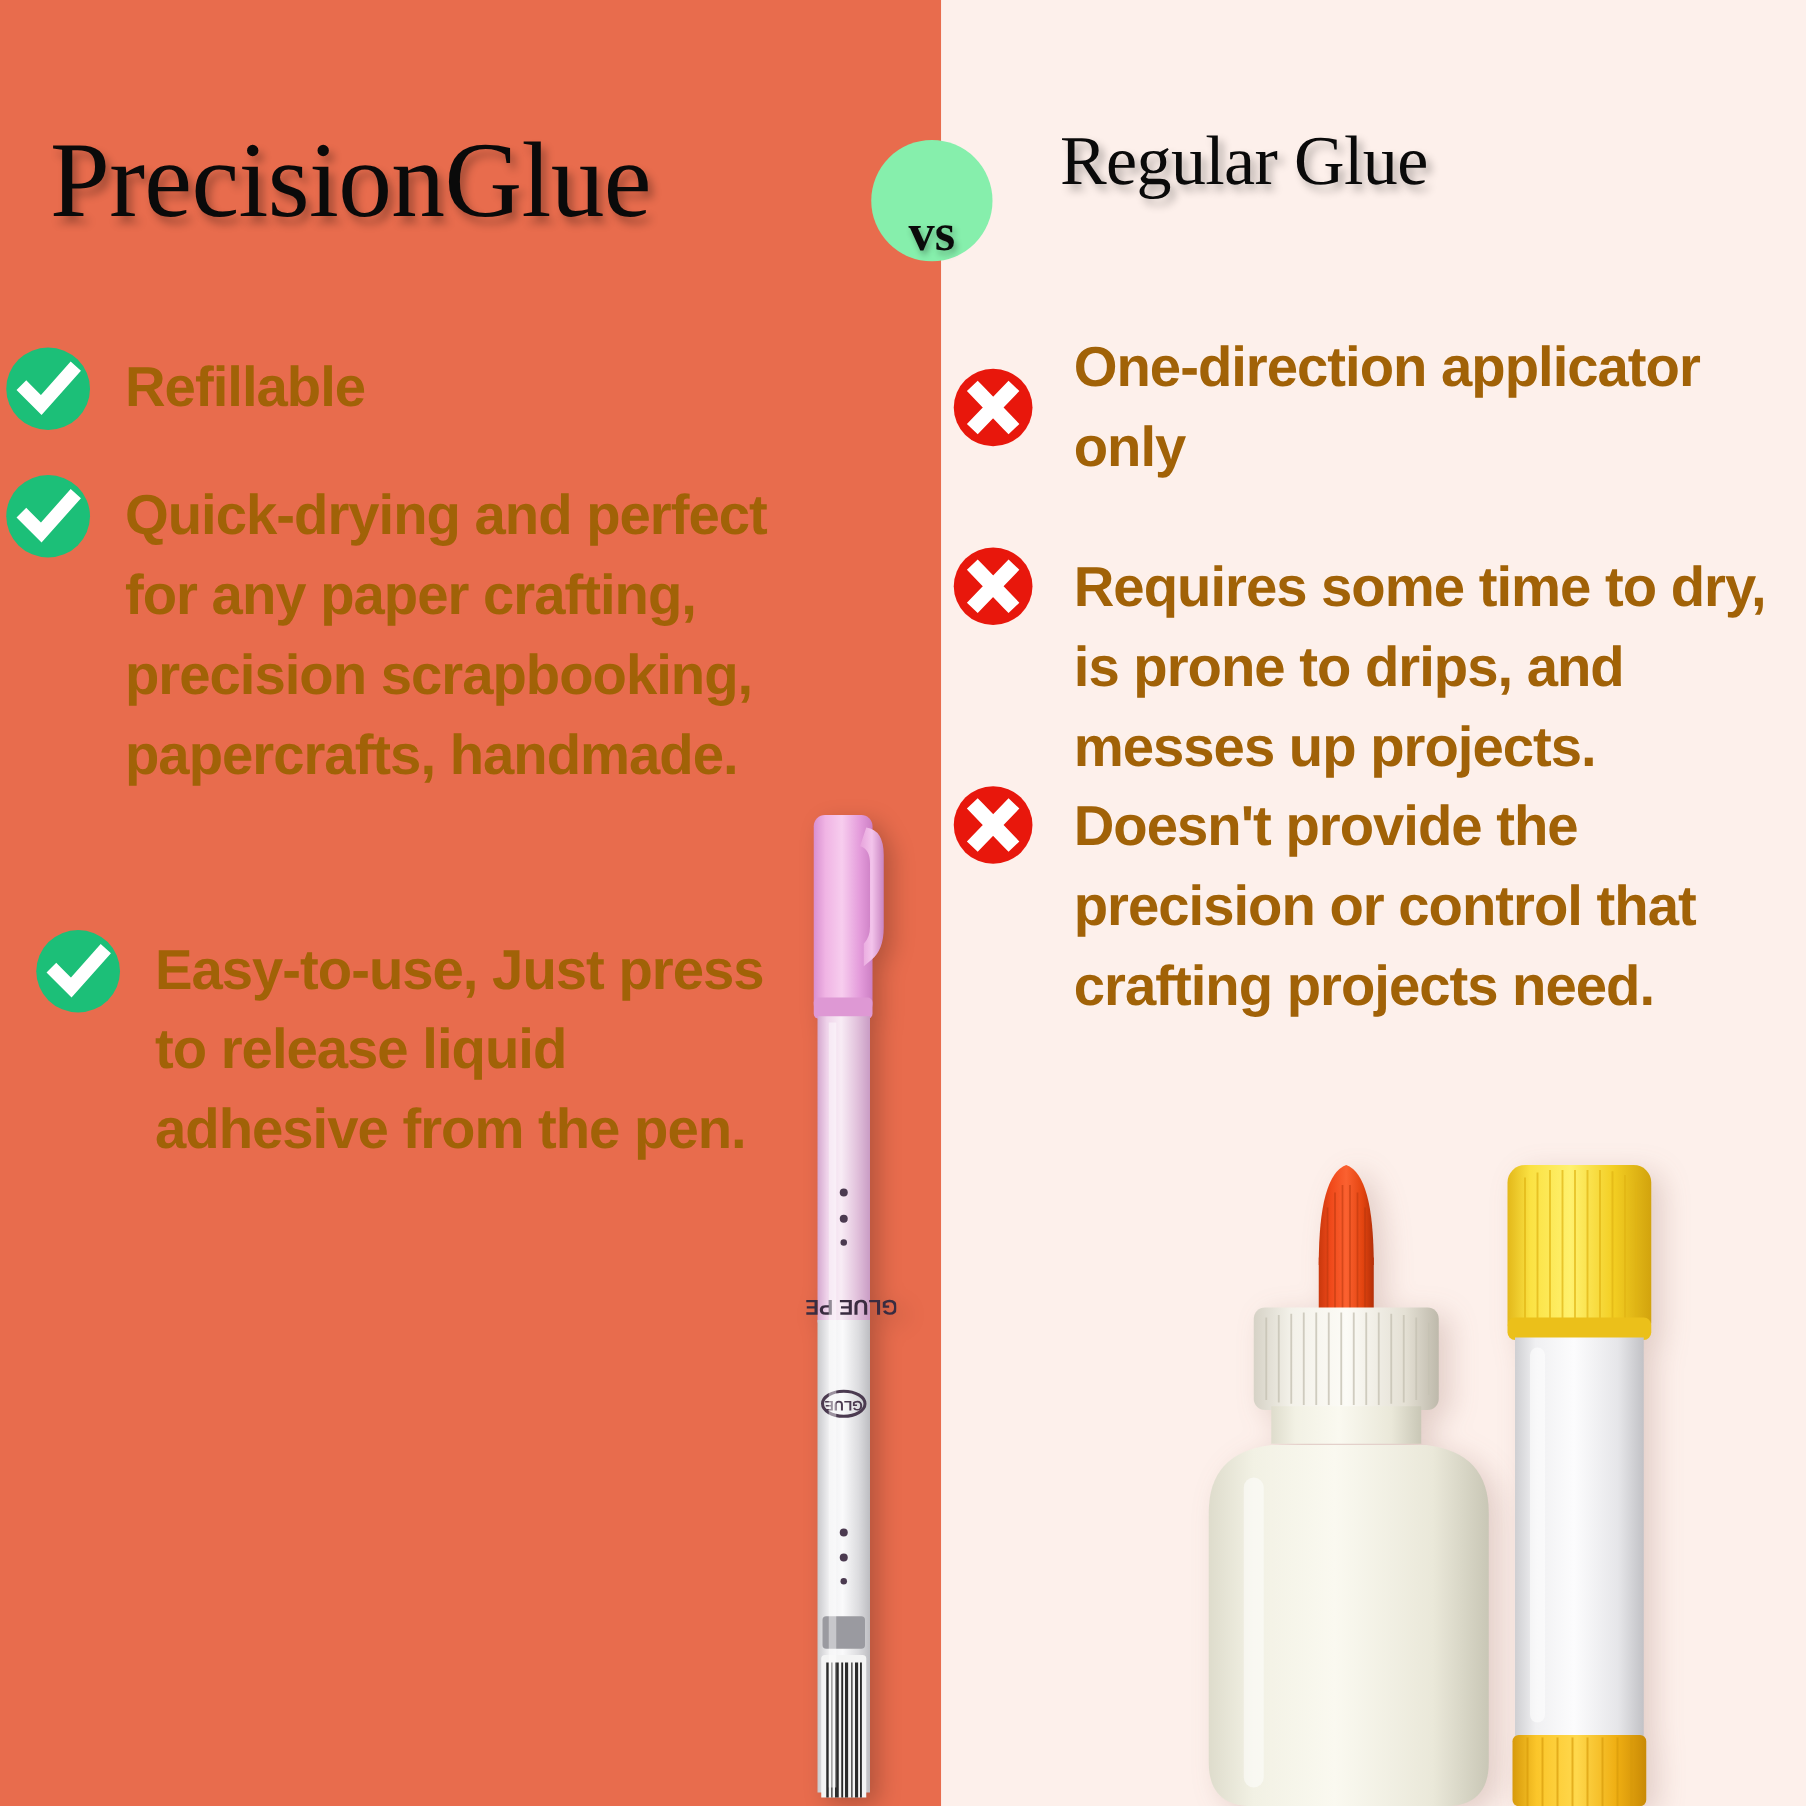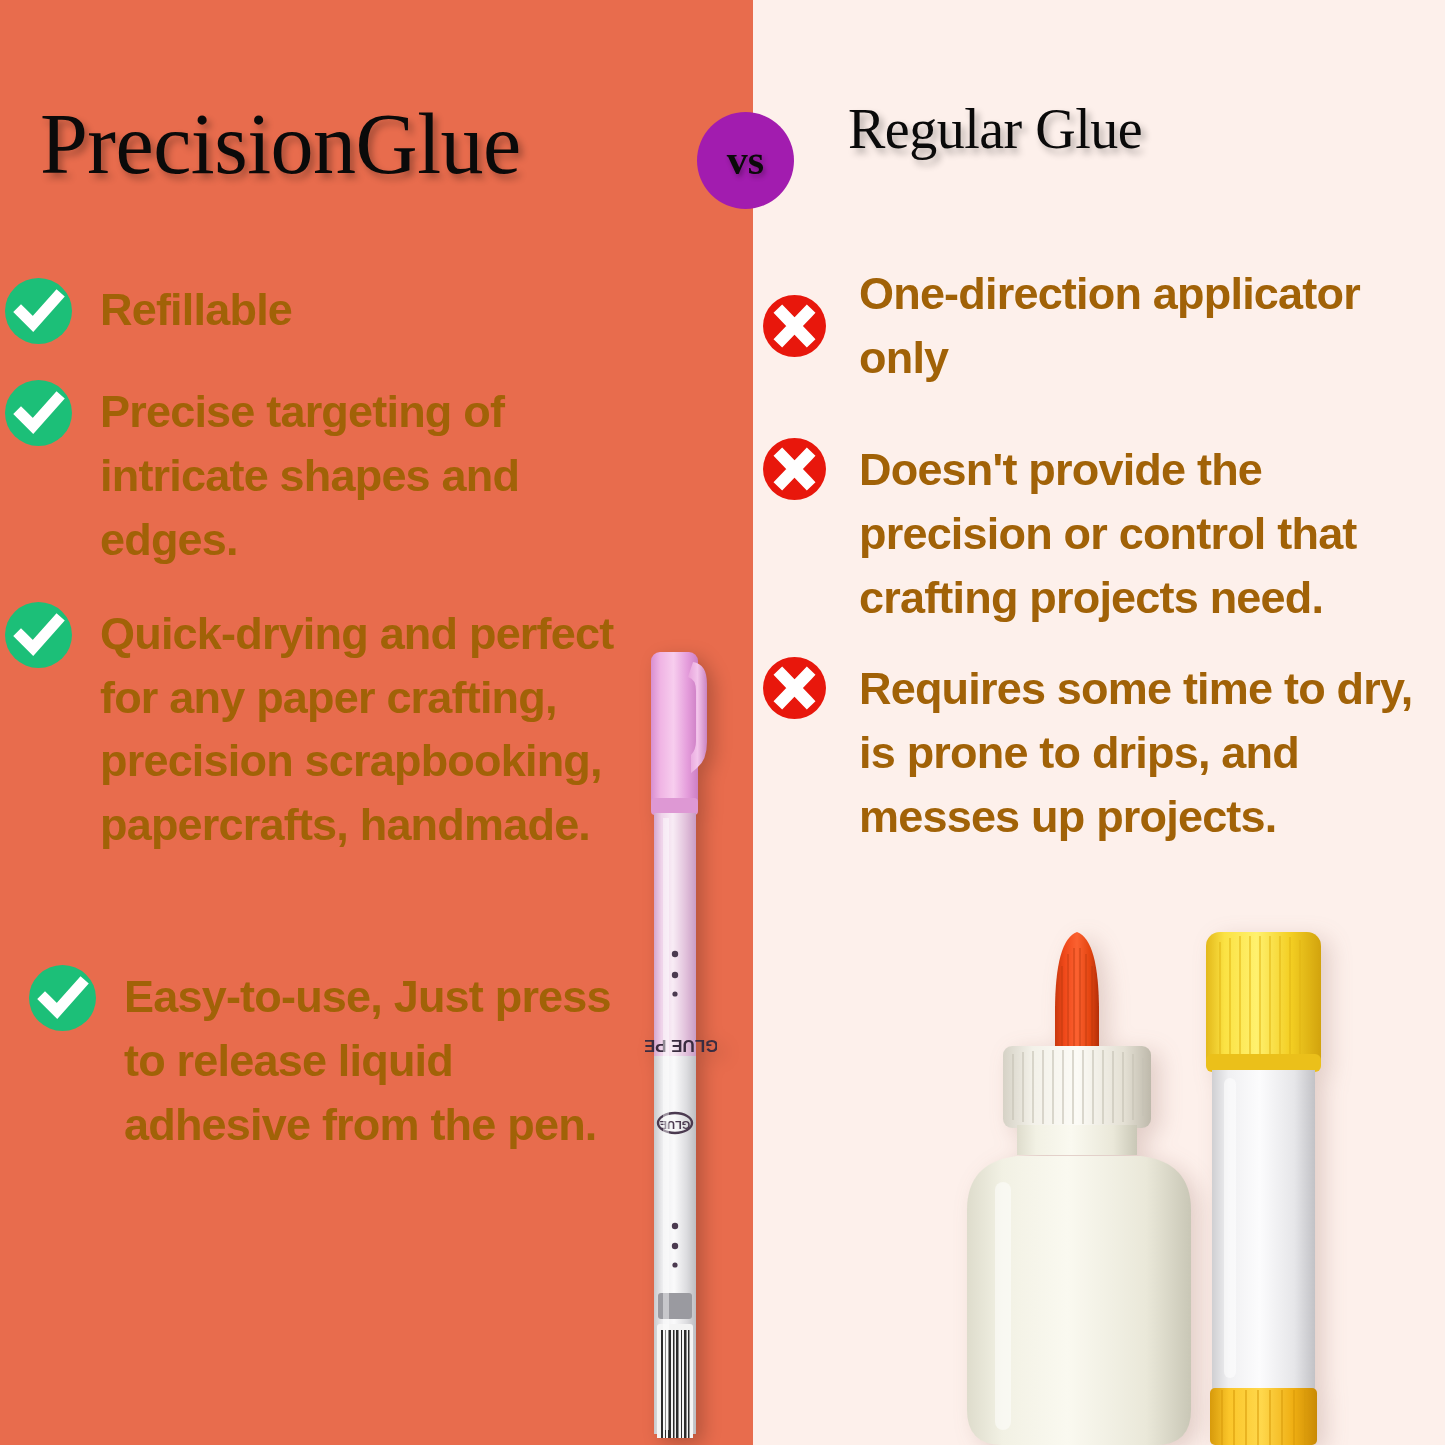--- a/index.html
+++ b/index.html
@@ -47,23 +47,23 @@
     line-height: 1;
   }
 
   #vs-badge {
     position: absolute;
     left: 697px;
     top: 112px;
     width: 97px;
     height: 97px;
     border-radius: 50%;
-    background: #a21caf;
+    background: #86efac;
     display: flex;
-    align-items: center;
+    align-items: flex-end;
     justify-content: center;
   }
   #vs-badge span {
     font-family: "Liberation Serif", serif;
     font-weight: 700;
     font-size: 42px;
     color: #0a0a0a;
     text-shadow: 2px 3px 5px rgba(0,0,0,0.30);
     line-height: 1;
     position: relative;
@@ -177,39 +177,29 @@
       <div class="icon-wrap check">
         <span class="circle-icon green">
           <svg width="67" height="66" viewBox="0 0 67 66" aria-hidden="true">
             <path d="M16 34 L28 46 L52 19" fill="none" stroke="#ffffff" stroke-width="11" stroke-linecap="square" stroke-linejoin="miter"></path>
           </svg>
         </span>
       </div>
       <div class="bullet-text">Refillable</div>
     </div>
 
+
     <div class="bullet" style="margin-bottom:30px;">
       <div class="icon-wrap check">
         <span class="circle-icon green">
           <svg width="67" height="66" viewBox="0 0 67 66" aria-hidden="true">
             <path d="M16 34 L28 46 L52 19" fill="none" stroke="#ffffff" stroke-width="11" stroke-linecap="square" stroke-linejoin="miter"></path>
           </svg>
         </span>
       </div>
-      <div class="bullet-text">Precise targeting of intricate shapes and edges.</div>
-    </div>
-
-    <div class="bullet" style="margin-bottom:30px;">
-      <div class="icon-wrap check">
-        <span class="circle-icon green">
-          <svg width="67" height="66" viewBox="0 0 67 66" aria-hidden="true">
-            <path d="M16 34 L28 46 L52 19" fill="none" stroke="#ffffff" stroke-width="11" stroke-linecap="square" stroke-linejoin="miter"></path>
-          </svg>
-        </span>
-      </div>
       <div class="bullet-text">Quick-drying and perfect for any paper crafting, precision scrapbooking, papercrafts, handmade.</div>
     </div>
 
     <div class="bullet" style="margin-top:108px;padding-left:24px;">
       <div class="icon-wrap check">
         <span class="circle-icon green">
           <svg width="67" height="66" viewBox="0 0 67 66" aria-hidden="true">
             <path d="M16 34 L28 46 L52 19" fill="none" stroke="#ffffff" stroke-width="11" stroke-linecap="square" stroke-linejoin="miter"></path>
           </svg>
         </span>
@@ -225,40 +215,40 @@
       <div class="icon-wrap cross">
         <span class="circle-icon red">
           <svg width="63" height="62" viewBox="0 0 63 62" aria-hidden="true">
             <path d="M19 18 L44 44 M44 18 L19 44" fill="none" stroke="#ffffff" stroke-width="12" stroke-linecap="square"></path>
           </svg>
         </span>
       </div>
       <div class="bullet-text">One-direction applicator only</div>
     </div>
 
+    <div class="bullet">
+      <div class="icon-wrap cross">
+        <span class="circle-icon red">
+          <svg width="63" height="62" viewBox="0 0 63 62" aria-hidden="true">
+            <path d="M19 18 L44 44 M44 18 L19 44" fill="none" stroke="#ffffff" stroke-width="12" stroke-linecap="square"></path>
+          </svg>
+        </span>
+      </div>
+      <div class="bullet-text">Requires some time to dry, is prone to drips, and messes up projects.</div>
+    </div>
+
     <div class="bullet" style="margin-bottom:28px;">
       <div class="icon-wrap cross">
         <span class="circle-icon red">
           <svg width="63" height="62" viewBox="0 0 63 62" aria-hidden="true">
             <path d="M19 18 L44 44 M44 18 L19 44" fill="none" stroke="#ffffff" stroke-width="12" stroke-linecap="square"></path>
           </svg>
         </span>
       </div>
       <div class="bullet-text">Doesn't provide the precision or control that crafting projects need.</div>
-    </div>
-
-    <div class="bullet">
-      <div class="icon-wrap cross">
-        <span class="circle-icon red">
-          <svg width="63" height="62" viewBox="0 0 63 62" aria-hidden="true">
-            <path d="M19 18 L44 44 M44 18 L19 44" fill="none" stroke="#ffffff" stroke-width="12" stroke-linecap="square"></path>
-          </svg>
-        </span>
-      </div>
-      <div class="bullet-text">Requires some time to dry, is prone to drips, and messes up projects.</div>
     </div>
 
   </div>
 
   <svg id="pen" viewBox="0 0 72 790" aria-hidden="true">
     <defs>
       <linearGradient id="penCapG" x1="0" y1="0" x2="1" y2="0">
         <stop offset="0" stop-color="#D88FD0"></stop>
         <stop offset="0.20" stop-color="#F0B4E4"></stop>
         <stop offset="0.48" stop-color="#F7CDEE"></stop>

